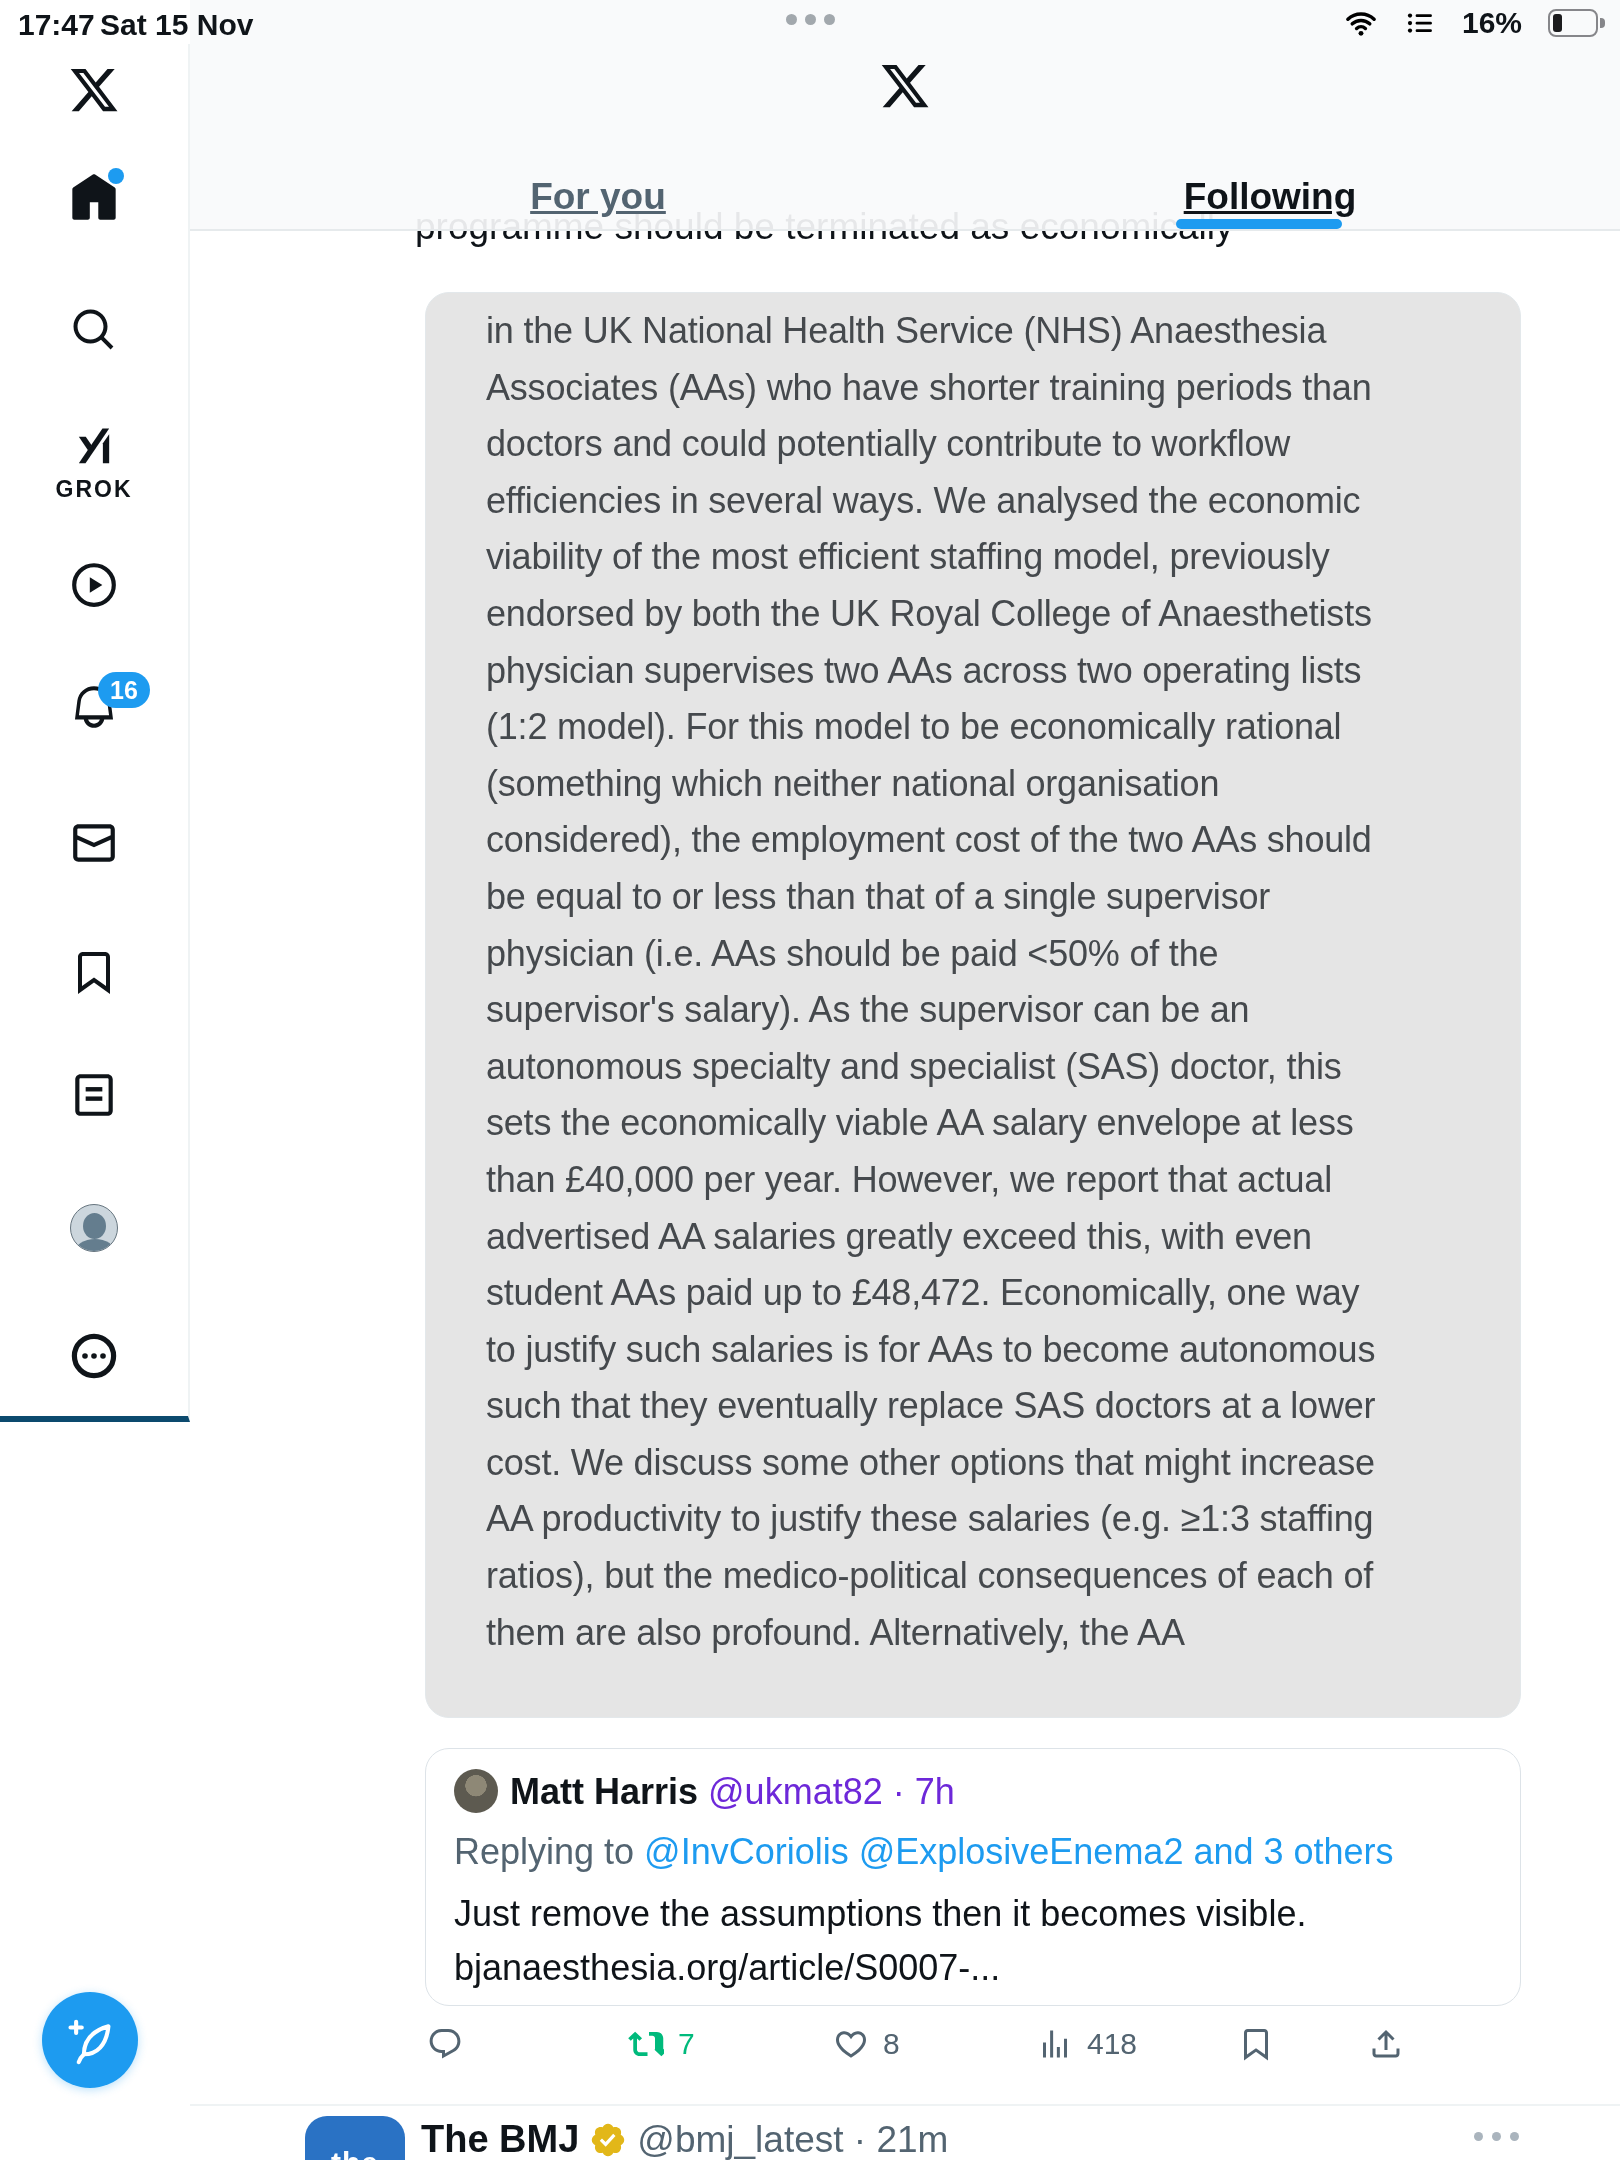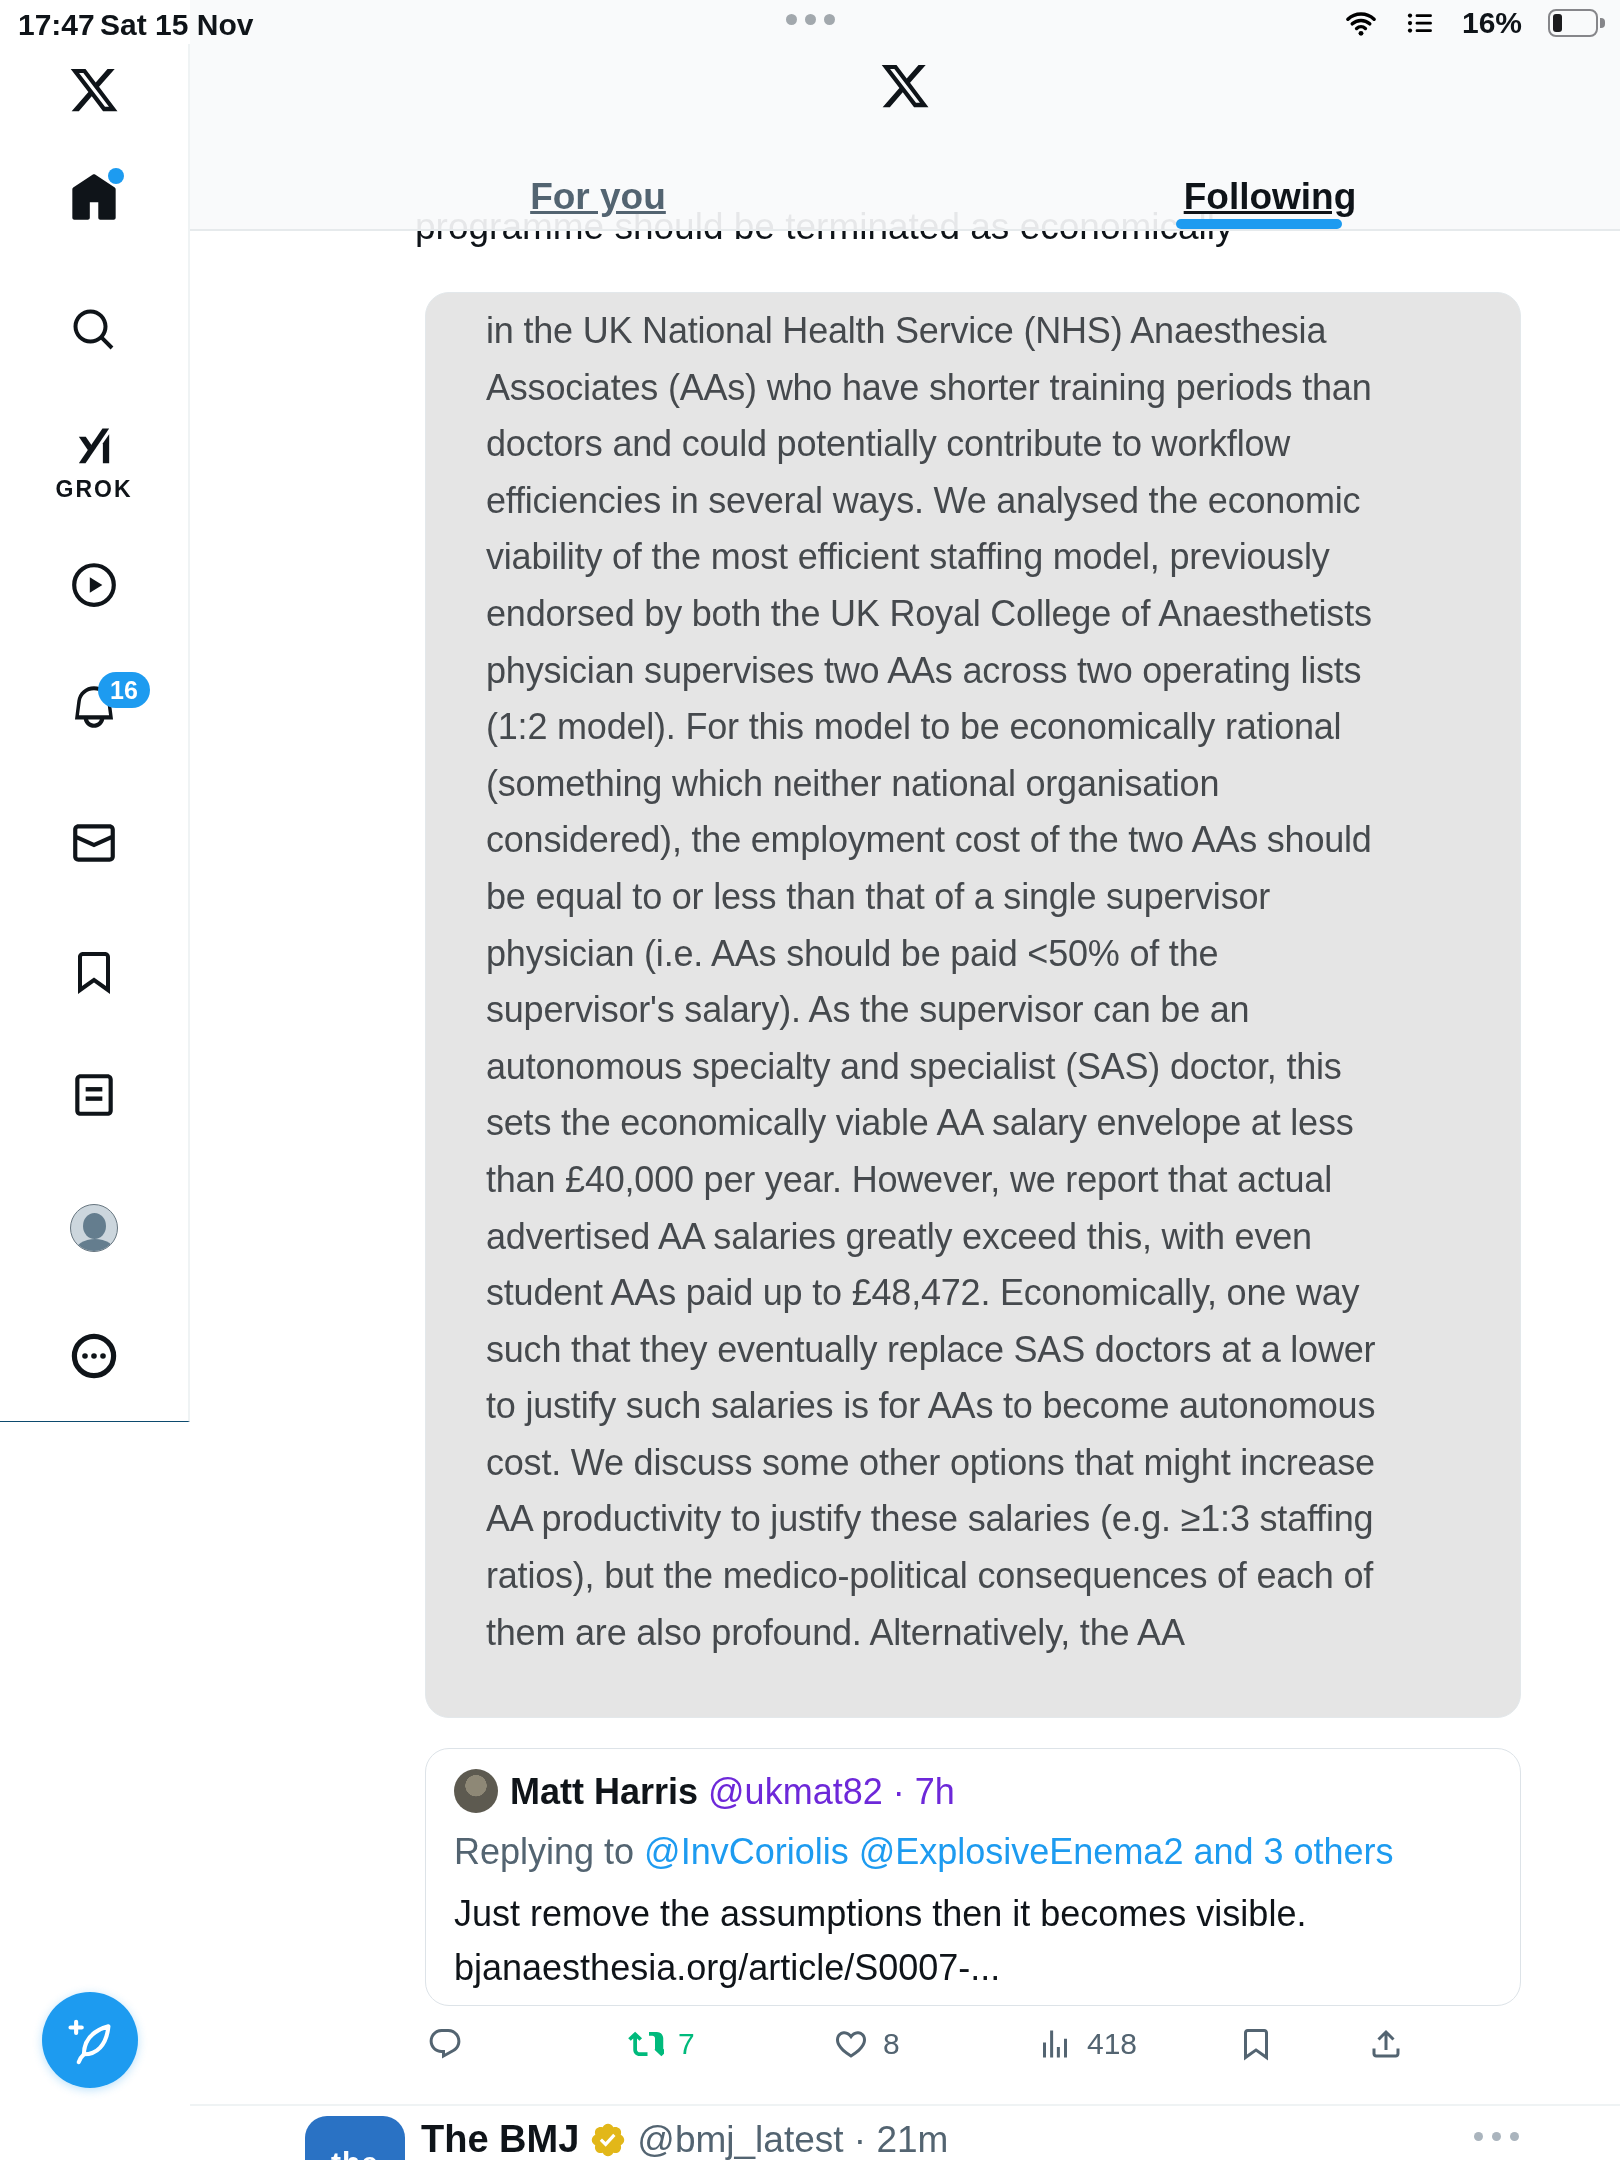--- a/index.html
+++ b/index.html
@@ -15,21 +15,21 @@
   .st-dots { left:786px; top:14px; display:flex; gap:8px; }
   .st-dots i { width:11px; height:11px; border-radius:50%; background:#a2a8ad; }
   .st-right { right:14px; top:6px; display:flex; align-items:center; gap:26px; }
   .st-batt-pct { font-size:30px; font-weight:700; }
   .battery { position:relative; width:58px; height:28px; }
   .batt-body { position:absolute; left:0; top:0; width:50px; height:28px; border:2.5px solid #86868a; border-radius:8px; }
   .batt-fill { position:absolute; left:5px; top:5px; width:9px; height:18px; border-radius:3px; background:#1c1c1e; }
   .batt-nub { position:absolute; left:52px; top:9px; width:5px; height:10px; background:#86868a; border-radius:0 4px 4px 0; }
 
   
-  .sidebar { left:0; top:44px; width:190px; height:1378px; background:#fff; border-right:2px solid #eff3f4; border-bottom:1px solid #0c4a6e; z-index:20; }
+  .sidebar { left:0; top:44px; width:190px; height:1378px; background:#fff; border-right:2px solid #eff3f4; border-bottom:6px solid #0c4a6e; z-index:20; }
   .side-item { position:absolute; left:0; width:188px; display:flex; justify-content:center; }
   .badge { position:absolute; left:98px; top:-10px; min-width:52px; height:36px; background:#1d9bf0; border-radius:18px; color:#fff; font-size:25px; font-weight:700; display:flex; align-items:center; justify-content:center; padding:12px 10px; }
   .home-dot { position:absolute; left:108px; top:-4px; width:16px; height:16px; border-radius:50%; background:#1d9bf0; }
   .grok-label { position:absolute; left:0; width:188px; top:54px; text-align:center; font-size:23px; font-weight:800; letter-spacing:2px; }
   .side-avatar { width:48px; height:48px; border-radius:50%; background:#ccd6dd; border:1.5px solid #66757f; overflow:hidden; position:relative; }
   .side-avatar .head { position:absolute; left:12px; top:8px; width:23px; height:26px; border-radius:50%; background:#647d8e; }
   .side-avatar .body { position:absolute; left:4px; top:34px; width:40px; height:26px; border-radius:50% 50% 0 0; background:#647d8e; }
   .compose-btn { left:42px; top:1992px; width:96px; height:96px; border-radius:50%; background:#1d9bf0; display:flex; align-items:center; justify-content:center; box-shadow:0 2px 10px rgba(29,155,240,.3); z-index:30; }
 
   
@@ -223,22 +223,22 @@
       <div>(something which neither national organisation</div>
       <div>considered), the employment cost of the two AAs should</div>
       <div>be equal to or less than that of a single supervisor</div>
       <div>physician (i.e. AAs should be paid &lt;50% of the</div>
       <div>supervisor's salary). As the supervisor can be an</div>
       <div>autonomous specialty and specialist (SAS) doctor, this</div>
       <div>sets the economically viable AA salary envelope at less</div>
       <div>than £40,000 per year. However, we report that actual</div>
       <div>advertised AA salaries greatly exceed this, with even</div>
       <div>student AAs paid up to £48,472. Economically, one way</div>
+      <div>to justify such salaries is for AAs to become autonomous</div>
       <div>such that they eventually replace SAS doctors at a lower</div>
-      <div>to justify such salaries is for AAs to become autonomous</div>
       <div>cost. We discuss some other options that might increase</div>
       <div>AA productivity to justify these salaries (e.g. ≥1:3 staffing</div>
       <div>ratios), but the medico-political consequences of each of</div>
       <div>them are also profound. Alternatively, the AA</div>
     </div>
   </div>
 
   <div class="abs reply-card">
     <span class="r-avatar"></span>
     <div class="r-name-row">

